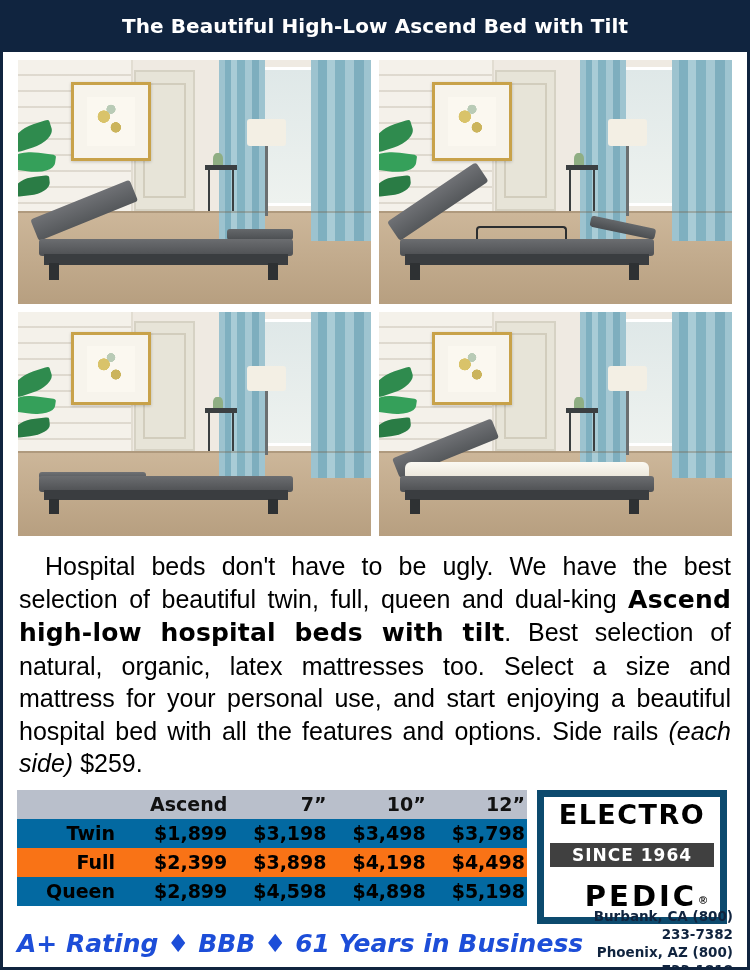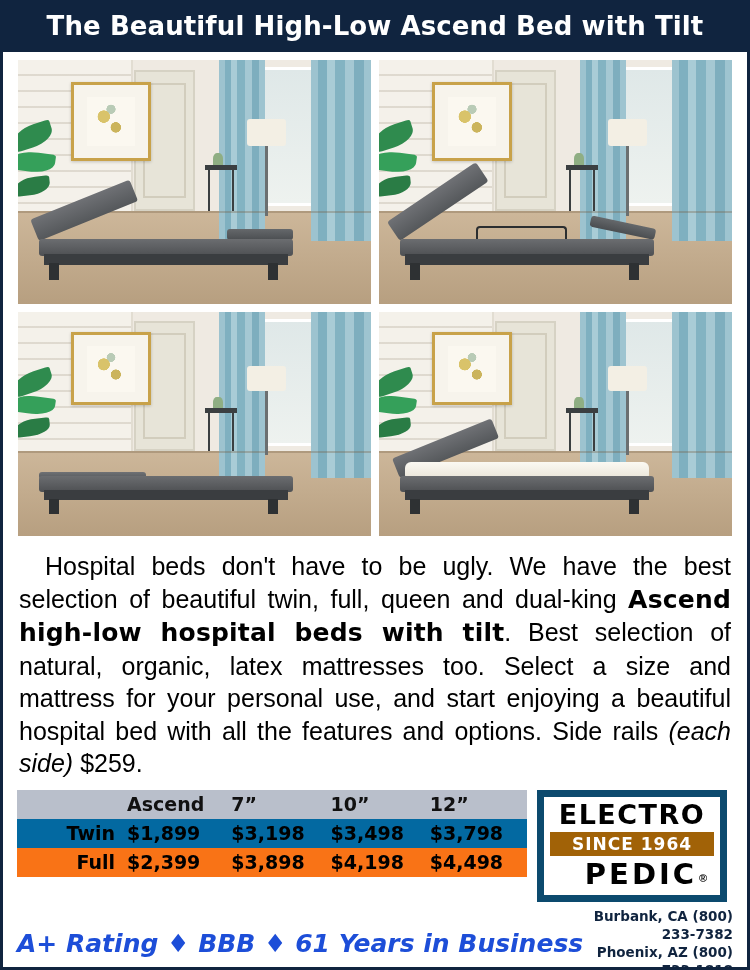--- a/index.html
+++ b/index.html
@@ -28,21 +28,21 @@
   .header {
     background: #10243f;
     color: #ffffff;
     height: 46px;
     display: flex;
     align-items: center;
     justify-content: center;
     border-bottom: 3px solid #10243f;
   }
   .header-title {
-    font-size: 26px;
+    font-size: 20px;
     font-weight: bold;
     letter-spacing: 0.1px;
     font-family: "DejaVu Sans", sans-serif;
     white-space: nowrap;
   }
 
   
   .photo-grid {
     display: grid;
     grid-template-columns: 353px 353px;
@@ -288,21 +288,21 @@
     gap: 10px;
   }
   .price-table {
     border-collapse: collapse;
     width: 510px;
     font-family: "DejaVu Sans", sans-serif;
     font-size: 19px;
     font-weight: bold;
   }
   .price-table th, .price-table td {
-    text-align: left;
+    text-align: right;
     padding: 2px 2px;
     height: 25px;
   }
   .price-table thead th {
     background: #b9bfcb;
     color: #111;
   }
   .price-table thead th.blank { background: #b9bfcb; }
   .price-table tbody tr.odd td { background: #0369a1; }
   .price-table tbody tr.even td { background: #f97316; }
@@ -322,27 +322,27 @@
     box-sizing: border-box;
   }
   .logo-electro {
     font-family: "DejaVu Sans", sans-serif;
     font-weight: bold;
     font-size: 27px;
     letter-spacing: 1.5px;
     line-height: 1.05;
   }
   .logo-since {
-    background: #a16207;
+    background: #404040;
     color: #fff;
     font-family: "DejaVu Sans", sans-serif;
     font-weight: bold;
     font-size: 17px;
     letter-spacing: 1px;
-    margin: 3px 6px;
+    margin: 14px 6px;
     padding: 2px 0;
   }
   .logo-pedic-row {
     display: flex;
     align-items: flex-end;
     justify-content: center;
     margin-left: 28px;
   }
   .logo-pedic {
     font-family: "DejaVu Sans", sans-serif;
@@ -574,20 +574,27 @@
           <td>$3,498</td>
           <td>$3,798</td>
         </tr>
         <tr class="even">
           <td class="rowlabel">Full</td>
           <td>$2,399</td>
           <td>$3,898</td>
           <td>$4,198</td>
           <td>$4,498</td>
         </tr>
+        <tr class="odd">
+          <td class="rowlabel">Queen</td>
+          <td>$2,899</td>
+          <td>$4,598</td>
+          <td>$4,898</td>
+          <td>$5,198</td>
+        </tr>
       </tbody>
     </table>
 
     <div class="logo-box">
       <div class="logo-electro">ELECTRO</div>
       <div class="logo-since">SINCE 1964</div>
       <div class="logo-pedic-row">
         <div class="logo-pedic">PEDIC</div>
         <div class="logo-reg">®</div>
       </div>

